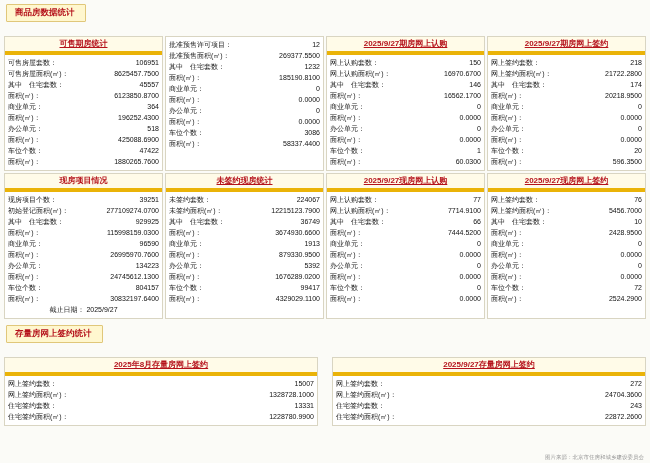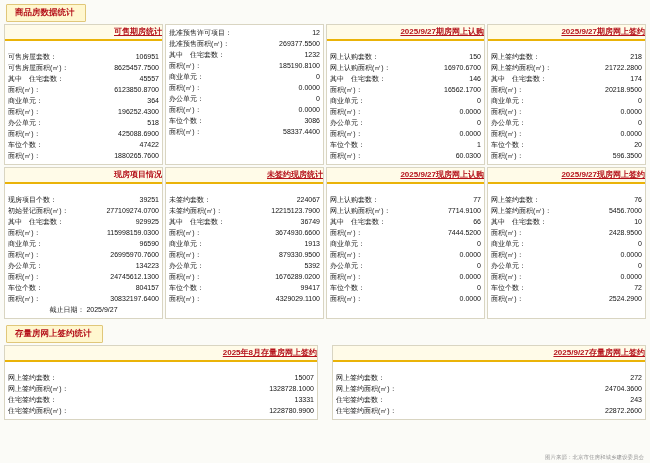--- a/index.html
+++ b/index.html
@@ -13,44 +13,44 @@
     overflow:hidden;
   }
   .section-title{
     display:inline-block;
     background:#fff7cf;
     border:1px solid #e0c77a;
     color:#b5121b;
     font-weight:bold;
     font-size:8.5px;
     padding:2px 10px 2px 8px;
-    margin:4px 0 2px 6px;
+    margin:4px 0 14px 6px;
     border-radius:1px;
   }
   .grid{
     display:grid;
     grid-template-columns:repeat(4,1fr);
     gap:2px;
     padding:0 4px;
   }
   .card{
     border:1px solid #d9d5c2;
     background:#ffffff;
     padding:2px 3px 3px 3px;
     min-height:0;
   }
   .card-title{
-    text-align:right;
+    text-align:center;
     color:#b5121b;
     font-weight:bold;
     font-size:8px;
     background:#fffbe8;
-    border-bottom:2px solid #eab308;
+    border-bottom:4px solid #eab308;
     padding:1px 0 2px 0;
-    margin:-2px -3px 10px -3px;
+    margin:-2px -3px 2px -3px;
     text-decoration:underline;
   }
   .card-title.plain{text-decoration:none;}
   .row{
     display:flex;
     justify-content:space-between;
     align-items:baseline;
     line-height:11px;
     white-space:nowrap;
   }

